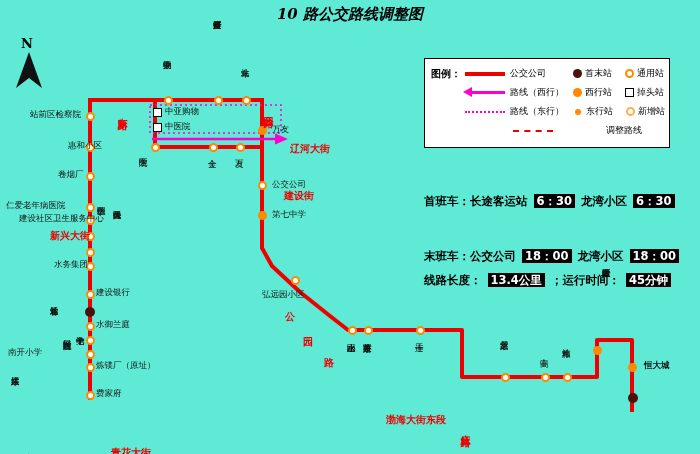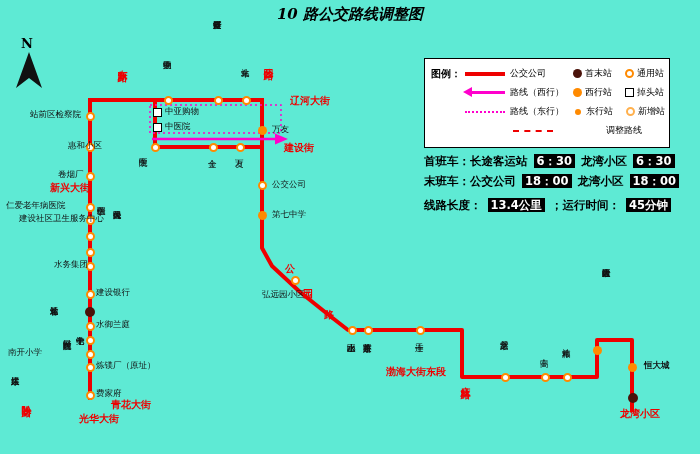--- a/index.html
+++ b/index.html
@@ -9,21 +9,21 @@
          font-family:"DejaVu Serif",serif;font-style:italic;font-weight:bold;
          font-size:15px;color:#000;z-index:6;}
   #route-svg{position:absolute;left:0;top:0;z-index:1;}
   #map-layer{position:absolute;left:0;top:0;width:700px;height:454px;z-index:2;}
   .marker{position:absolute;box-sizing:border-box;z-index:3;}
   .marker.open{width:9px;height:9px;border:2px solid #ff8a00;background:#fff;border-radius:50%;}
   .marker.filled{width:9px;height:9px;background:#ff8a00;border-radius:50%;}
   .marker.terminal{width:10px;height:10px;background:#4a120a;border-radius:50%;}
   .marker.square{width:9px;height:9px;border:1.5px solid #000;background:#fff;}
   .street{position:absolute;color:#ee0000;font-weight:bold;font-size:10px;
-          white-space:nowrap;z-index:4;line-height:1.1;}
+          white-space:nowrap;z-index:4;line-height:1.1;margin-top:48px;}
   .street.v{writing-mode:vertical-rl;text-orientation:upright;letter-spacing:1px;}
   .stn-label{position:absolute;color:#111;font-size:8.5px;white-space:nowrap;z-index:4;line-height:1.15;}
   .stn-label.v{writing-mode:vertical-rl;text-orientation:upright;}
   #legend{position:absolute;left:424px;top:58px;width:246px;height:90px;
           border:1.5px solid #000;background:#fff;box-sizing:border-box;
           padding:5px 3px 0 6px;z-index:5;}
   .lg-row{display:flex;align-items:center;height:19px;white-space:nowrap;justify-content:space-between;}
   .lg-title{width:34px;font-weight:bold;font-size:10px;flex:none;}
   .sw{width:42px;display:flex;align-items:center;flex:none;}
   .sw-thick{width:40px;height:4px;background:#ee0000;}
@@ -37,21 +37,21 @@
   .lg-lab.mid{width:37px;}
   .mk{display:inline-block;box-sizing:border-box;margin-left:3px;flex:none;}
   .mk.terminal{width:9px;height:9px;background:#4a120a;border-radius:50%;}
   .mk.open{width:9px;height:9px;border:2px solid #ff8a00;background:#fff;border-radius:50%;}
   .mk.filled{width:9px;height:9px;background:#ff8a00;border-radius:50%;}
   .mk.square{width:9px;height:9px;border:1.5px solid #000;background:#fff;}
   .mk.dot{width:6px;height:6px;background:#ff8a00;border-radius:50%;margin-left:5px;margin-right:2px;}
   .mk.new{width:9px;height:9px;border:2px solid #ffb04d;background:#fff;border-radius:50%;}
   #info{position:absolute;left:424px;top:154px;width:252px;z-index:5;
         font-size:11.5px;font-weight:bold;color:#000;}
-  .info-row{margin-bottom:5px;white-space:nowrap;}
+  .info-row{margin-bottom:5px;white-space:nowrap;margin-top:40px;}
   .info-row span{margin-right:6px;}
   .info-row .hl{background:#000;color:#fff;padding:0 3px;}
   .info-row.last{margin-top:9px;}
   #compass{position:absolute;left:8px;top:34px;z-index:5;}
 </style>
 </head>
 <body>
 
 <div id="stage">
   <div id="title">10 路公交路线调整图</div>

